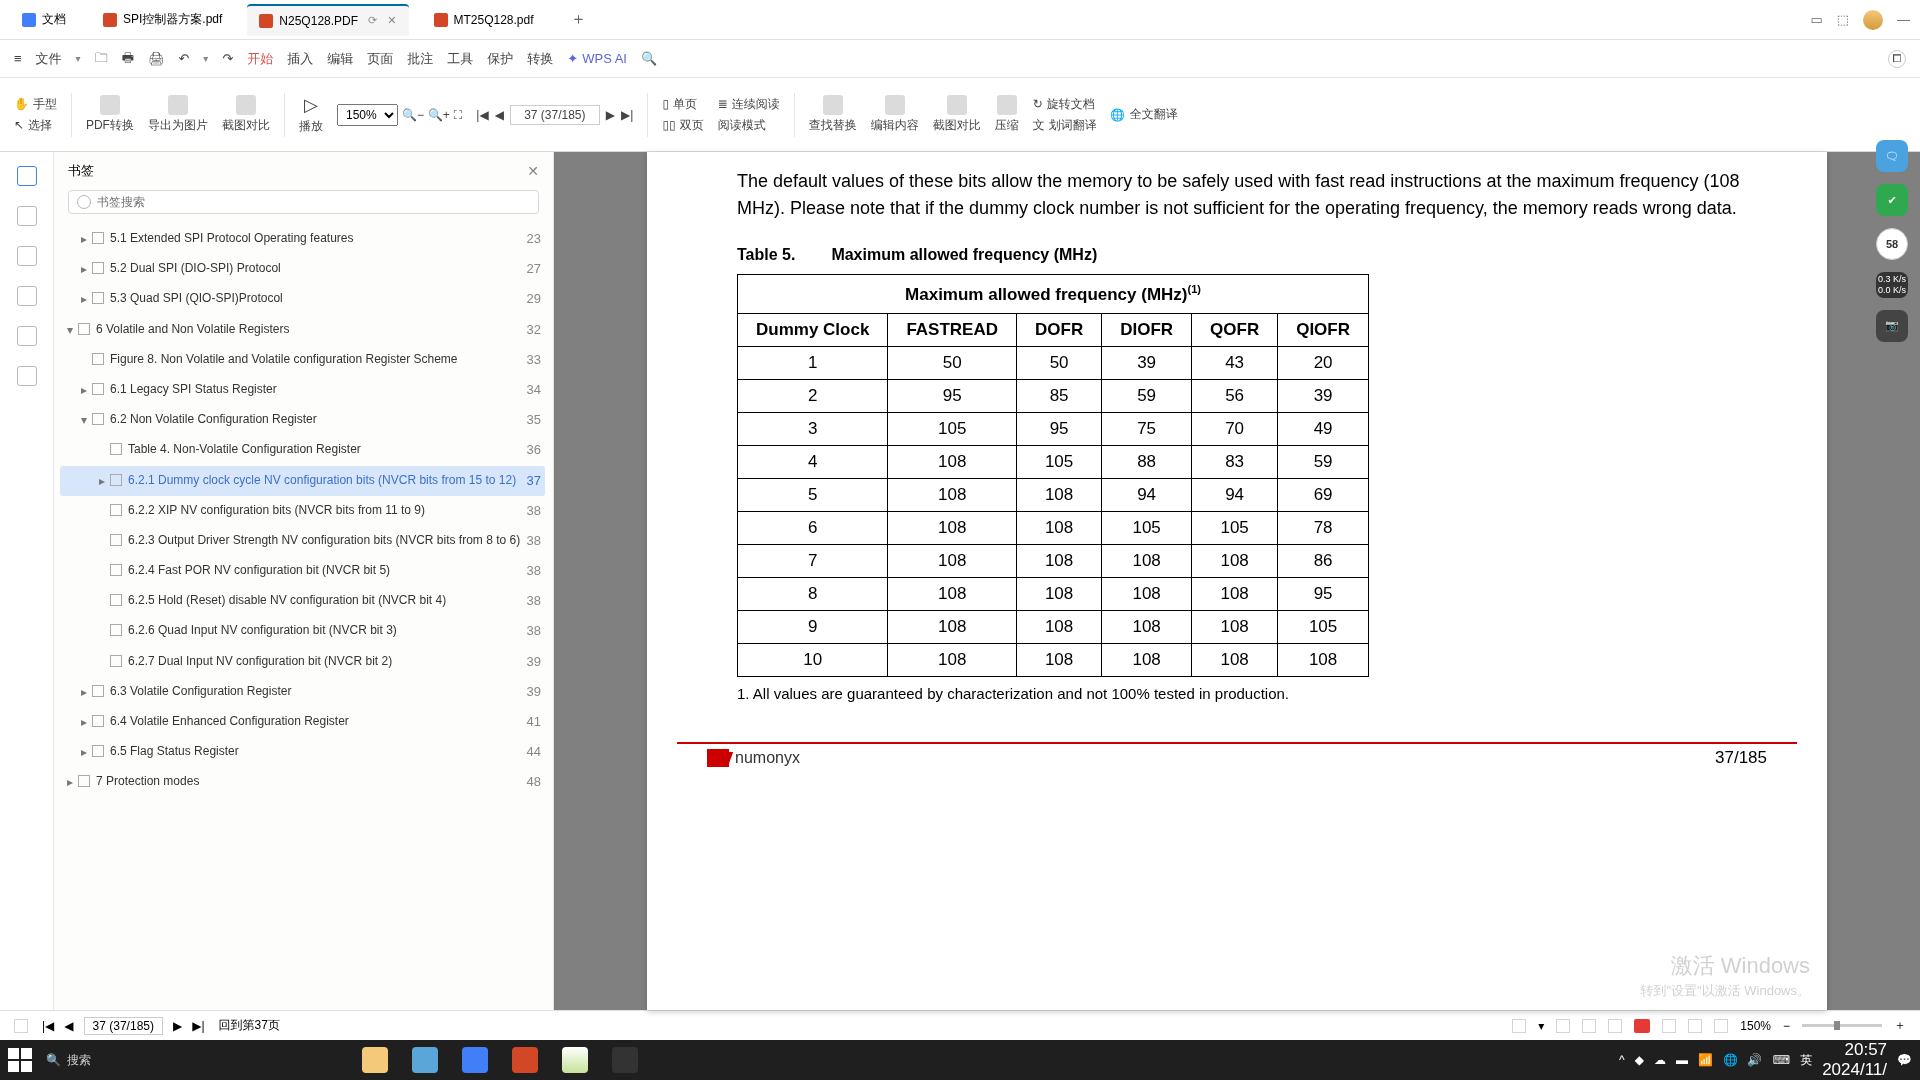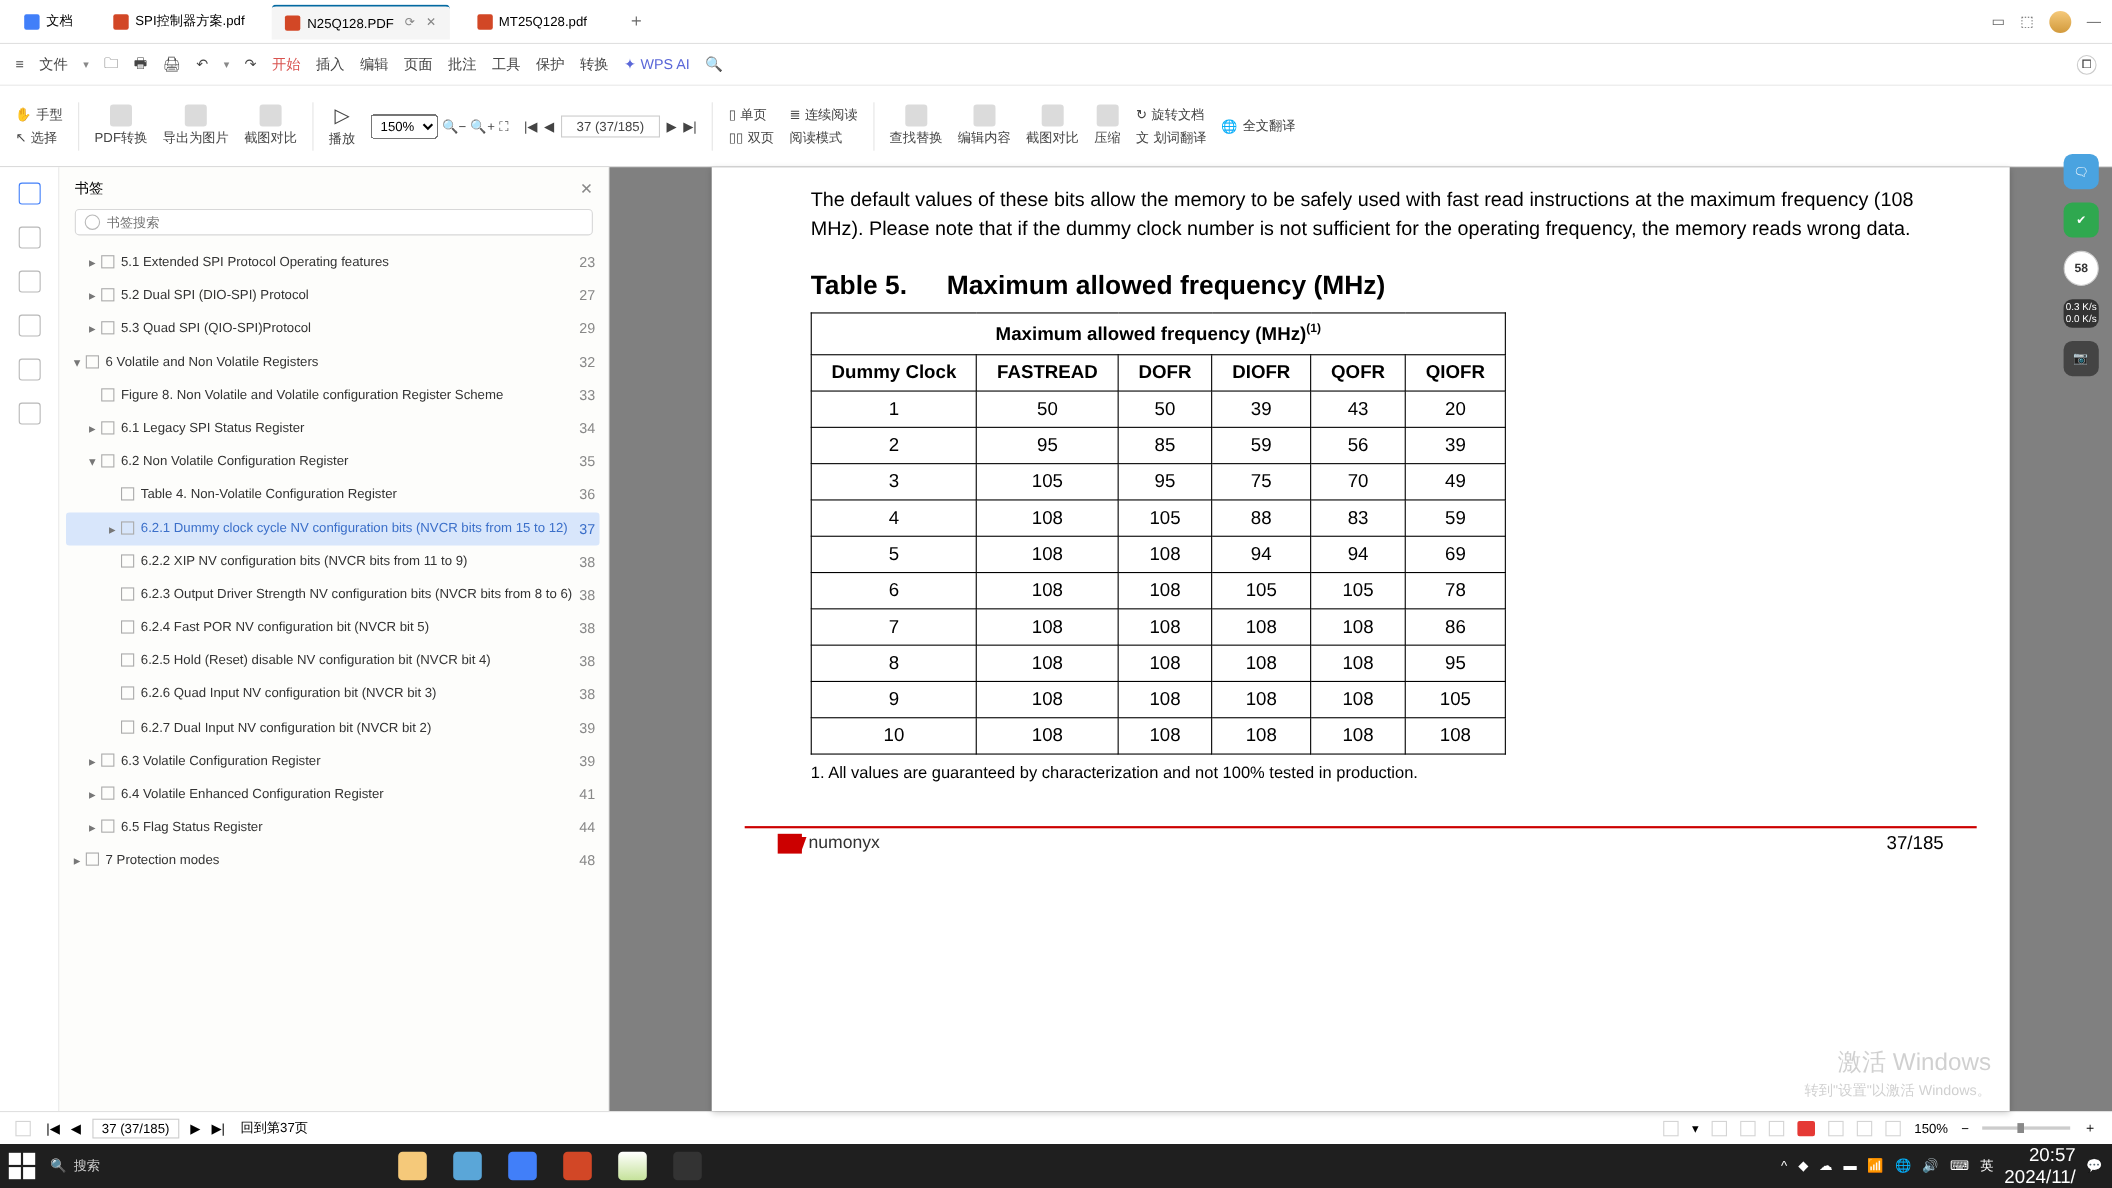--- a/index.html
+++ b/index.html
@@ -58,21 +58,21 @@
 .bmitem .pg { color: #888; font-size: 13px; flex-shrink: 0; }
 .bmitem.sel { background: #d8e6fb; color: #3b6fc9; }
 .bmitem.sel .pg { color: #3b6fc9; }
 .indent1 { padding-left: 18px; }
 .indent2 { padding-left: 36px; }
 
 
 .content-wrap { flex: 1; display: flex; background: #808080; position: relative; }
 .page { background: #fff; margin: 0 auto; width: 1180px; padding: 16px 60px 40px; position: relative; box-shadow: 0 2px 6px rgba(0,0,0,.2); }
 .page .intro { font-size: 18px; line-height: 1.5; color: #000; margin: 0 0 24px 30px; font-family: Arial, sans-serif; }
-.tbl-caption { font-size: 24px; font-weight: bold; margin: 12px 0 10px 30px; font-family: Arial, sans-serif; }
+.tbl-caption { font-size: 16px; font-weight: bold; margin: 12px 0 10px 30px; font-family: Arial, sans-serif; }
 .tbl-caption .gap { display: inline-block; width: 36px; }
 .datatable { border-collapse: collapse; margin-left: 30px; font-family: Arial, sans-serif; font-size: 17px; }
 .datatable th, .datatable td { border: 1px solid #000; padding: 6px 18px; text-align: center; }
 .datatable .spanhead { font-weight: bold; font-size: 17px; padding: 8px; }
 .datatable .spanhead sup { font-size: 11px; }
 .footnote { font-size: 15px; margin: 8px 0 40px 30px; font-family: Arial, sans-serif; }
 .pagefoot { display: flex; align-items: center; border-top: 2px solid #c00; margin-left: -30px; margin-right: -30px; padding: 4px 30px 0; }
 .pagefoot .logo { width: 22px; height: 18px; background: #c00; margin-right: 6px; position: relative; }
 .pagefoot .logo::after { content: ""; position: absolute; right: -2px; top: 3px; width: 8px; height: 12px; background: #c00; transform: skewX(-20deg); }
 .pagefoot .brand { font-size: 16px; color: #333; }

